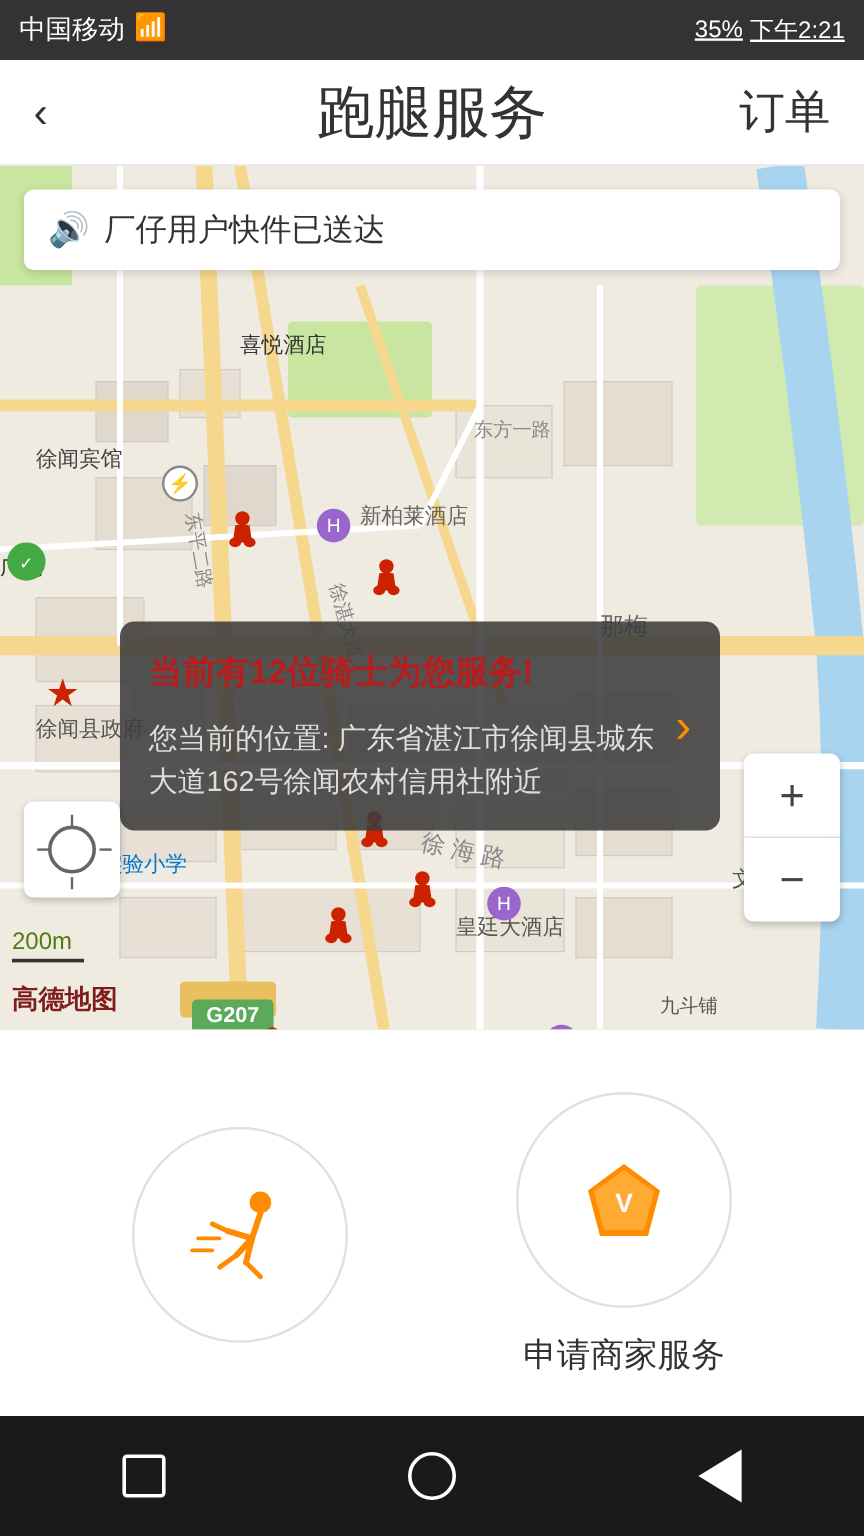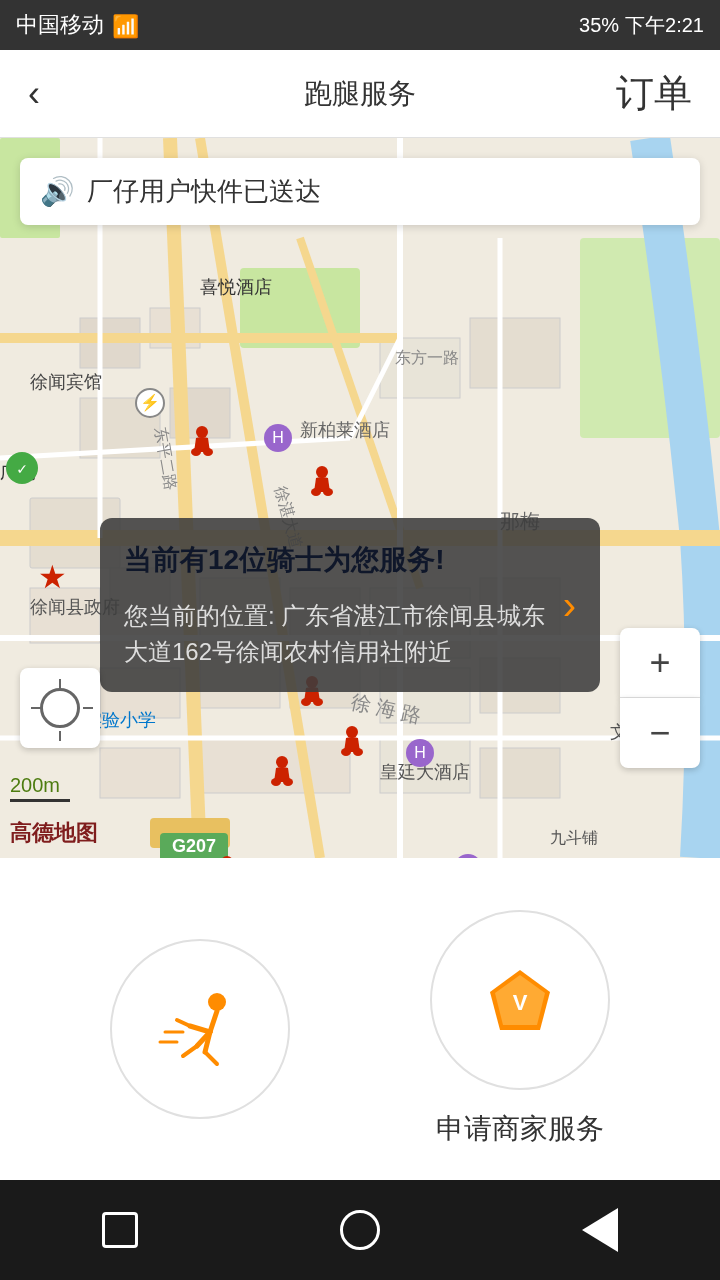--- a/index.html
+++ b/index.html
@@ -20,22 +20,22 @@
       background: #333;
       display: flex;
       align-items: center;
       justify-content: space-between;
       padding: 0 16px;
       color: white;
       font-size: 22px;
       position: relative;
       z-index: 100;
     }
-    .status-left { display: flex; align-items: flex-end; gap: 8px; }
-    .status-right { display: flex; align-items: center; gap: 6px; font-size: 20px; }
+    .status-left { display: flex; align-items: flex-start; gap: 8px; }
+    .status-right { display: flex; align-items: center; gap: 6px; font-size: 20px; text-decoration: underline; }
 
     
     .nav-bar {
       width: 720px;
       height: 88px;
       background: white;
       display: flex;
       align-items: center;
       justify-content: space-between;
       padding: 0 28px;
@@ -43,21 +43,21 @@
       position: relative;
       z-index: 100;
     }
     .nav-back {
       font-size: 36px;
       color: #333;
       cursor: pointer;
       width: 60px;
     }
     .nav-title {
-      font-size: 28px;
+      font-size: 48px;
       color: #333;
       font-weight: 500;
       position: absolute;
       left: 50%;
       transform: translateX(-50%);
     }
     .nav-order {
       font-size: 38px;
       color: #333;
       cursor: pointer;
@@ -113,21 +113,21 @@
       z-index: 10;
     }
     .info-popup-inner {
       display: flex;
       align-items: center;
       justify-content: space-between;
     }
     .info-text-block { flex: 1; }
     .info-title {
       font-size: 28px;
-      color: #0f172a;
+      color: #b91c1c;
       font-weight: bold;
       margin-bottom: 12px;
       line-height: 1.4;
     }
     .info-location {
       font-size: 24px;
       color: #ddd;
       line-height: 1.5;
       margin-top: 19px;
     }

